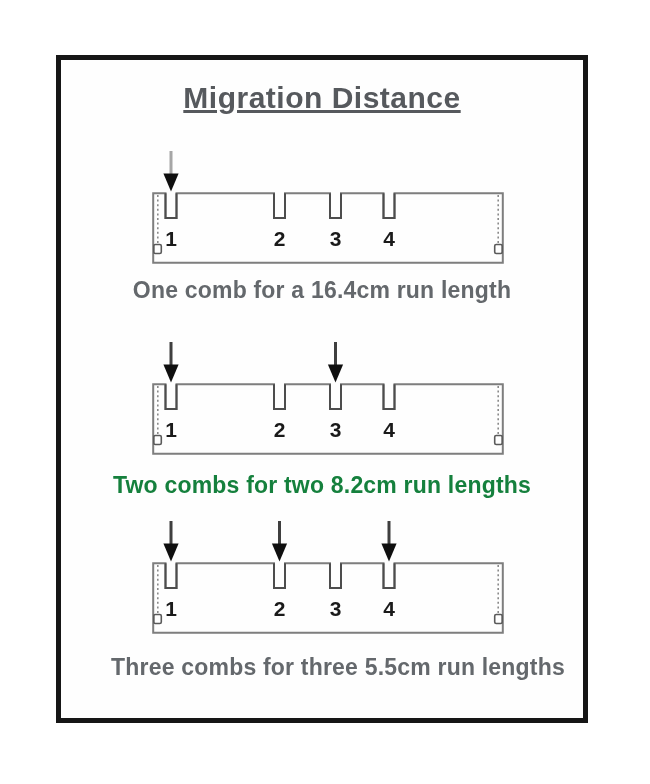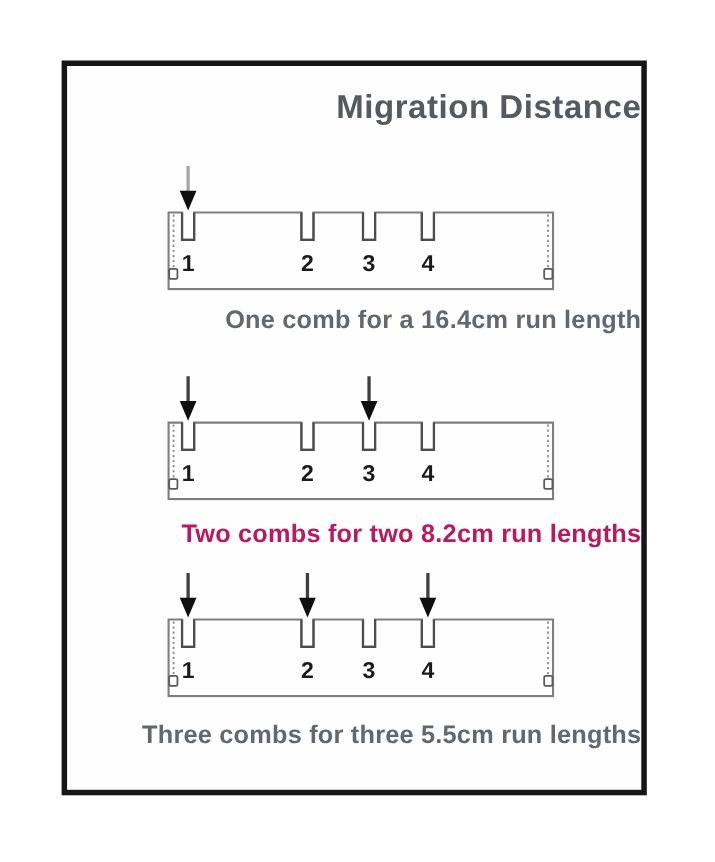--- a/index.html
+++ b/index.html
@@ -23,41 +23,42 @@
     height: 658px;
     border: 5px solid #161616;
     background: #fefefe;
   }
   .title {
     position: absolute;
     top: 21px;
     left: 0;
     right: 0;
     margin: 0;
-    text-align: right;
+    text-align: center;
     font-size: 30px;
     font-weight: bold;
     letter-spacing: 0.5px;
     color: #56595d;
+    text-decoration: underline;
   }
   .diagram {
     position: absolute;
     left: 91px;
     width: 352px;
     height: 118px;
   }
   #diagram-0 { top: 86px; }
   #diagram-1 { top: 277px; }
   #diagram-2 { top: 456px; }
   .caption {
     position: absolute;
     left: 0;
     right: 0;
     margin: 0;
-    text-align: right;
+    text-align: center;
     font-size: 23px;
     font-weight: bold;
     letter-spacing: 0.2px;
     color: #64686c;
     white-space: nowrap;
   }
   #caption-0 { top: 217px; }
   #caption-1 { top: 412px; }
   #caption-2 { top: 594px; }
 </style>
@@ -100,21 +101,21 @@
           <rect x="342.7" y="52.5" width="7.5" height="9" rx="1.5" fill="none" stroke="#5a5a5a" stroke-width="1.6"></rect>
           <text x="19" y="54" text-anchor="middle" font-size="21" font-weight="bold" fill="#1a1a1a" font-family="&quot;Liberation Sans&quot;, sans-serif">1</text>
           <text x="127.5" y="54" text-anchor="middle" font-size="21" font-weight="bold" fill="#1a1a1a" font-family="&quot;Liberation Sans&quot;, sans-serif">2</text>
           <text x="183.5" y="54" text-anchor="middle" font-size="21" font-weight="bold" fill="#1a1a1a" font-family="&quot;Liberation Sans&quot;, sans-serif">3</text>
           <text x="237" y="54" text-anchor="middle" font-size="21" font-weight="bold" fill="#1a1a1a" font-family="&quot;Liberation Sans&quot;, sans-serif">4</text>
           <line x1="19" y1="-41" x2="19" y2="-17" stroke="#3f3f3f" stroke-width="3"></line>
           <polygon points="11.4,-18.5 26.6,-18.5 19,-0.6" fill="#0f0f0f"></polygon>
           <line x1="183.5" y1="-41" x2="183.5" y2="-17" stroke="#3f3f3f" stroke-width="3"></line>
           <polygon points="175.9,-18.5 191.1,-18.5 183.5,-0.6" fill="#0f0f0f"></polygon>
         </svg></div>
-    <p class="caption" id="caption-1" style="color: #be185d;">Two combs for two 8.2cm run lengths</p>
+    <p class="caption" id="caption-1" style="color: #15803d;">Two combs for two 8.2cm run lengths</p>
 
     <div class="diagram" id="diagram-2"><svg width="352" height="118" viewBox="0 -46 352 118">
           <path d="M1.2,1.2 L13.5,1.2 L13.5,26 L24.5,26 L24.5,1.2 L122,1.2 L122,26 L133,26 L133,1.2 L178,1.2 L178,26 L189,26 L189,1.2 L231.5,1.2 L231.5,26 L242.5,26 L242.5,1.2 L350.8,1.2 L350.8,70.8 L1.2,70.8 Z" fill="none" stroke="#7e7e7e" stroke-width="2"></path>
           <path d="M13.5,1.2 L13.5,26 L24.5,26 L24.5,1.2" fill="none" stroke="#4d4d4d" stroke-width="2"></path>
           <path d="M122,1.2 L122,26 L133,26 L133,1.2" fill="none" stroke="#4d4d4d" stroke-width="2"></path>
           <path d="M178,1.2 L178,26 L189,26 L189,1.2" fill="none" stroke="#4d4d4d" stroke-width="2"></path>
           <path d="M231.5,1.2 L231.5,26 L242.5,26 L242.5,1.2" fill="none" stroke="#4d4d4d" stroke-width="2"></path>
           <line x1="5.8" y1="3" x2="5.8" y2="51" stroke="#8a8a8a" stroke-width="1.6" stroke-dasharray="2 2.6"></line>
           <line x1="346.2" y1="3" x2="346.2" y2="51" stroke="#8a8a8a" stroke-width="1.6" stroke-dasharray="2 2.6"></line>
           <rect x="1.8" y="52.5" width="7.5" height="9" rx="1.5" fill="none" stroke="#5a5a5a" stroke-width="1.6"></rect>

